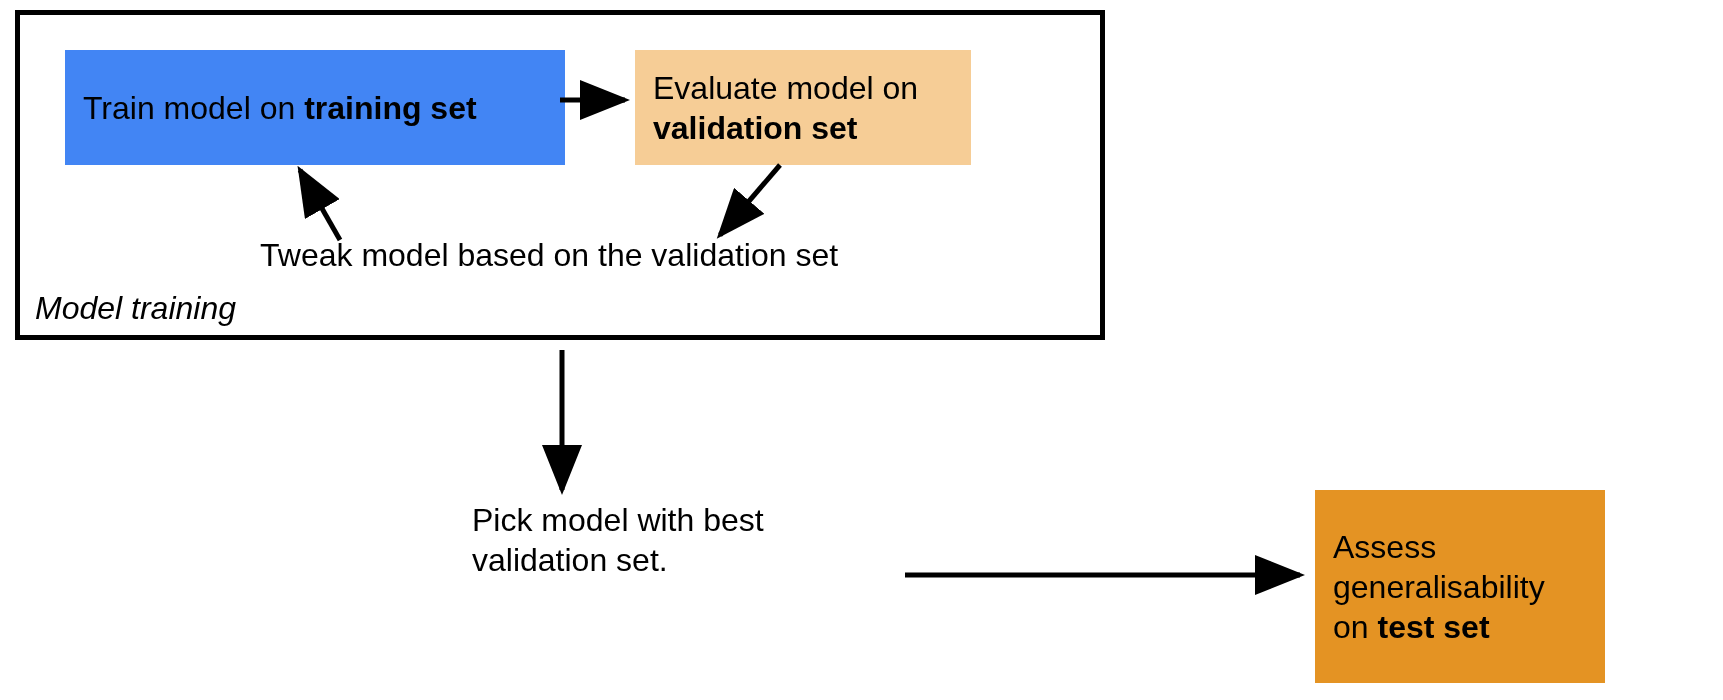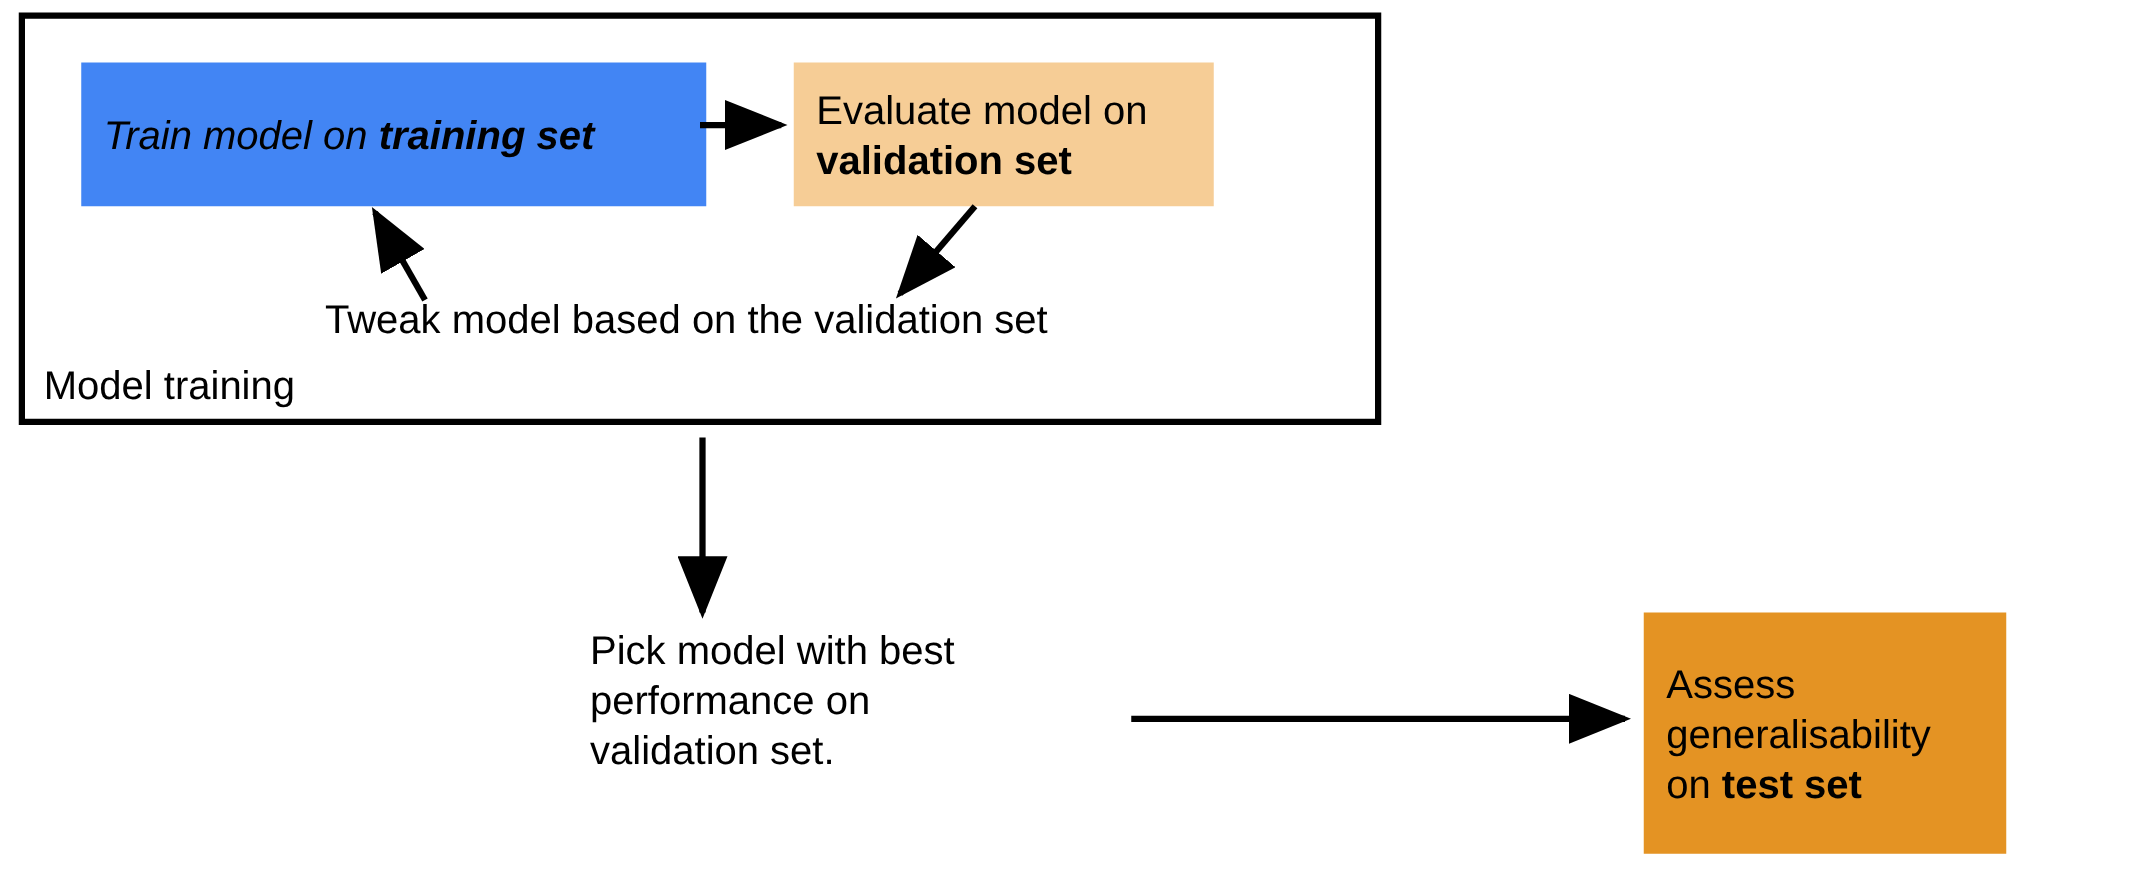--- a/index.html
+++ b/index.html
@@ -23,37 +23,37 @@
     top: 10px;
     width: 1090px;
     height: 330px;
     border: 5px solid #000;
     box-sizing: border-box;
   }
   .training-label {
     position: absolute;
     left: 15px;
     bottom: 8px;
+    font-style: italic;
     font-size: 32px;
   }
   .box {
     position: absolute;
     box-sizing: border-box;
     padding: 12px 18px;
     line-height: 1.25;
   }
   .box-train {
     left: 45px;
     top: 35px;
     width: 500px;
     height: 115px;
     background: #4285f4;
     display: flex;
     align-items: center;
-    font-style: italic;
   }
   .box-validate {
     left: 615px;
     top: 35px;
     width: 336px;
     height: 115px;
     background: #f6cd96;
     display: flex;
     align-items: flex-start;
     flex-direction: column;
@@ -102,21 +102,20 @@
     <div class="box box-validate">
       <span>Evaluate model on</span>
       <b>validation set</b>
     </div>
 
     <div class="tweak-text">Tweak model based on the validation set</div>
   </div>
 
   <div class="box box-pick">
     <div>Pick model with best</div>
-    <div>performance on</div>
     <div>validation set.</div>
   </div>
 
   <div class="box box-test">
     <div>Assess</div>
     <div>generalisability</div>
     <div>
       <span>on </span><b>test set</b>
     </div>
   </div>

